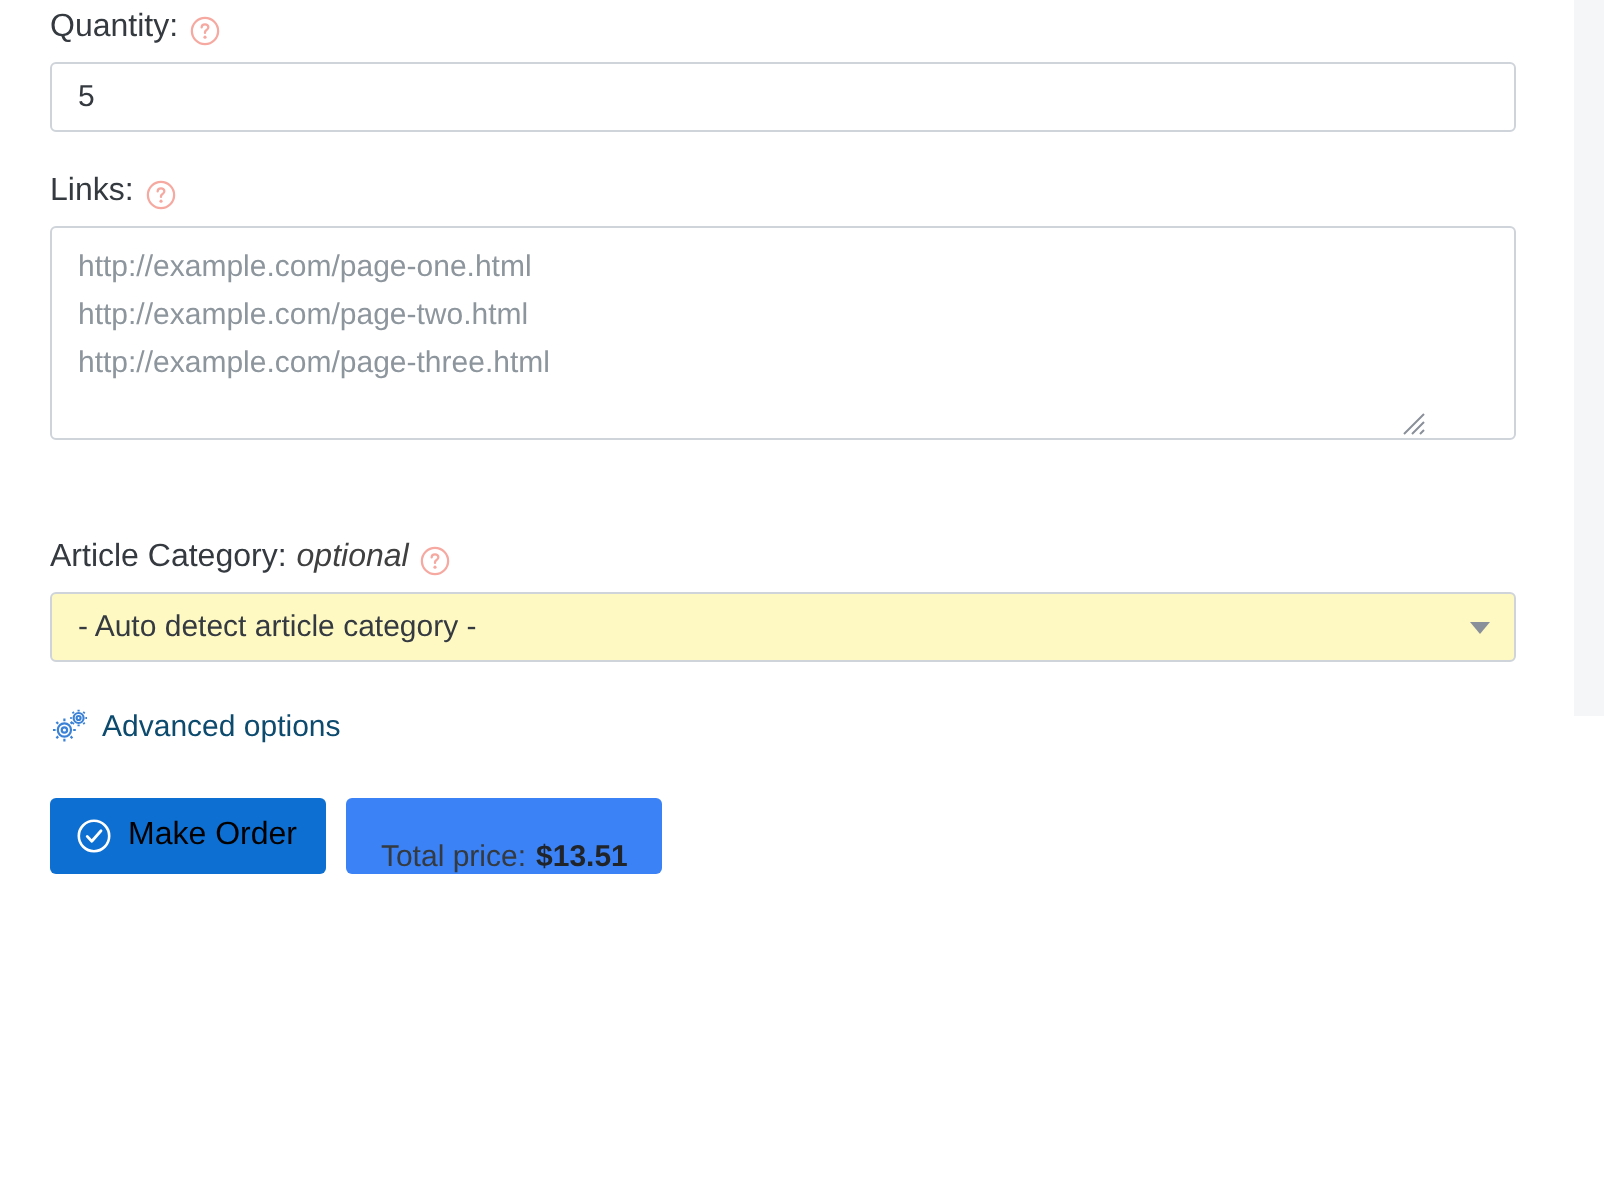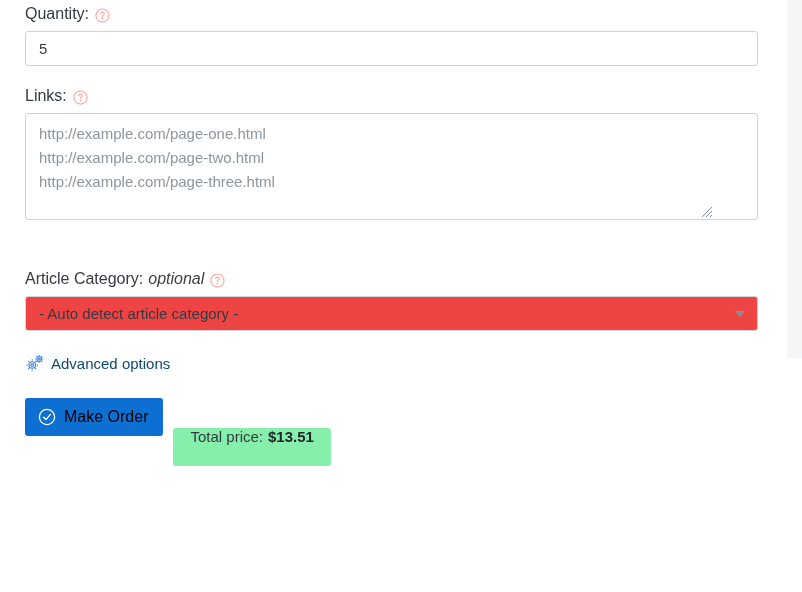--- a/index.html
+++ b/index.html
@@ -116,21 +116,21 @@
   .select-wrap { position: relative; width: 733px; }
   .select-box {
     -webkit-appearance: none;
     -moz-appearance: none;
     appearance: none;
     display: block;
     width: 733px;
     height: 35px;
     border: 1px solid #ced4da;
     border-radius: 3px;
-    background: #ef4444;
+    background: #fef9c3;
     font-family: "Liberation Sans", sans-serif;
     font-size: 15px;
     color: #343a40;
     padding: 6px 30px 6px 13px;
     outline: none;
     line-height: 21px;
   }
   .select-caret {
     position: absolute;
     right: 13px;
@@ -181,30 +181,29 @@
   .check-icon {
     display: inline-block;
     width: 18px;
     height: 18px;
     margin-right: 8px;
     flex: 0 0 auto;
   }
 
   .price-box {
     display: inline-flex;
-    align-items: flex-start;
+    align-items: flex-end;
     height: 38px;
     margin-left: 10px;
-    background: #86efac;
+    background: #3b82f6;
     border-radius: 3px;
     padding: 0 17px;
     font-size: 15px;
     color: #343a40;
     white-space: nowrap;
-    margin-top: 30px;
   }
   .price-value { font-weight: bold; margin-left: 5px; color: #212529; }
 </style>
 </head>
 <body>
 
 <div id="page">
 
   <div class="gutter-band"></div>
 

